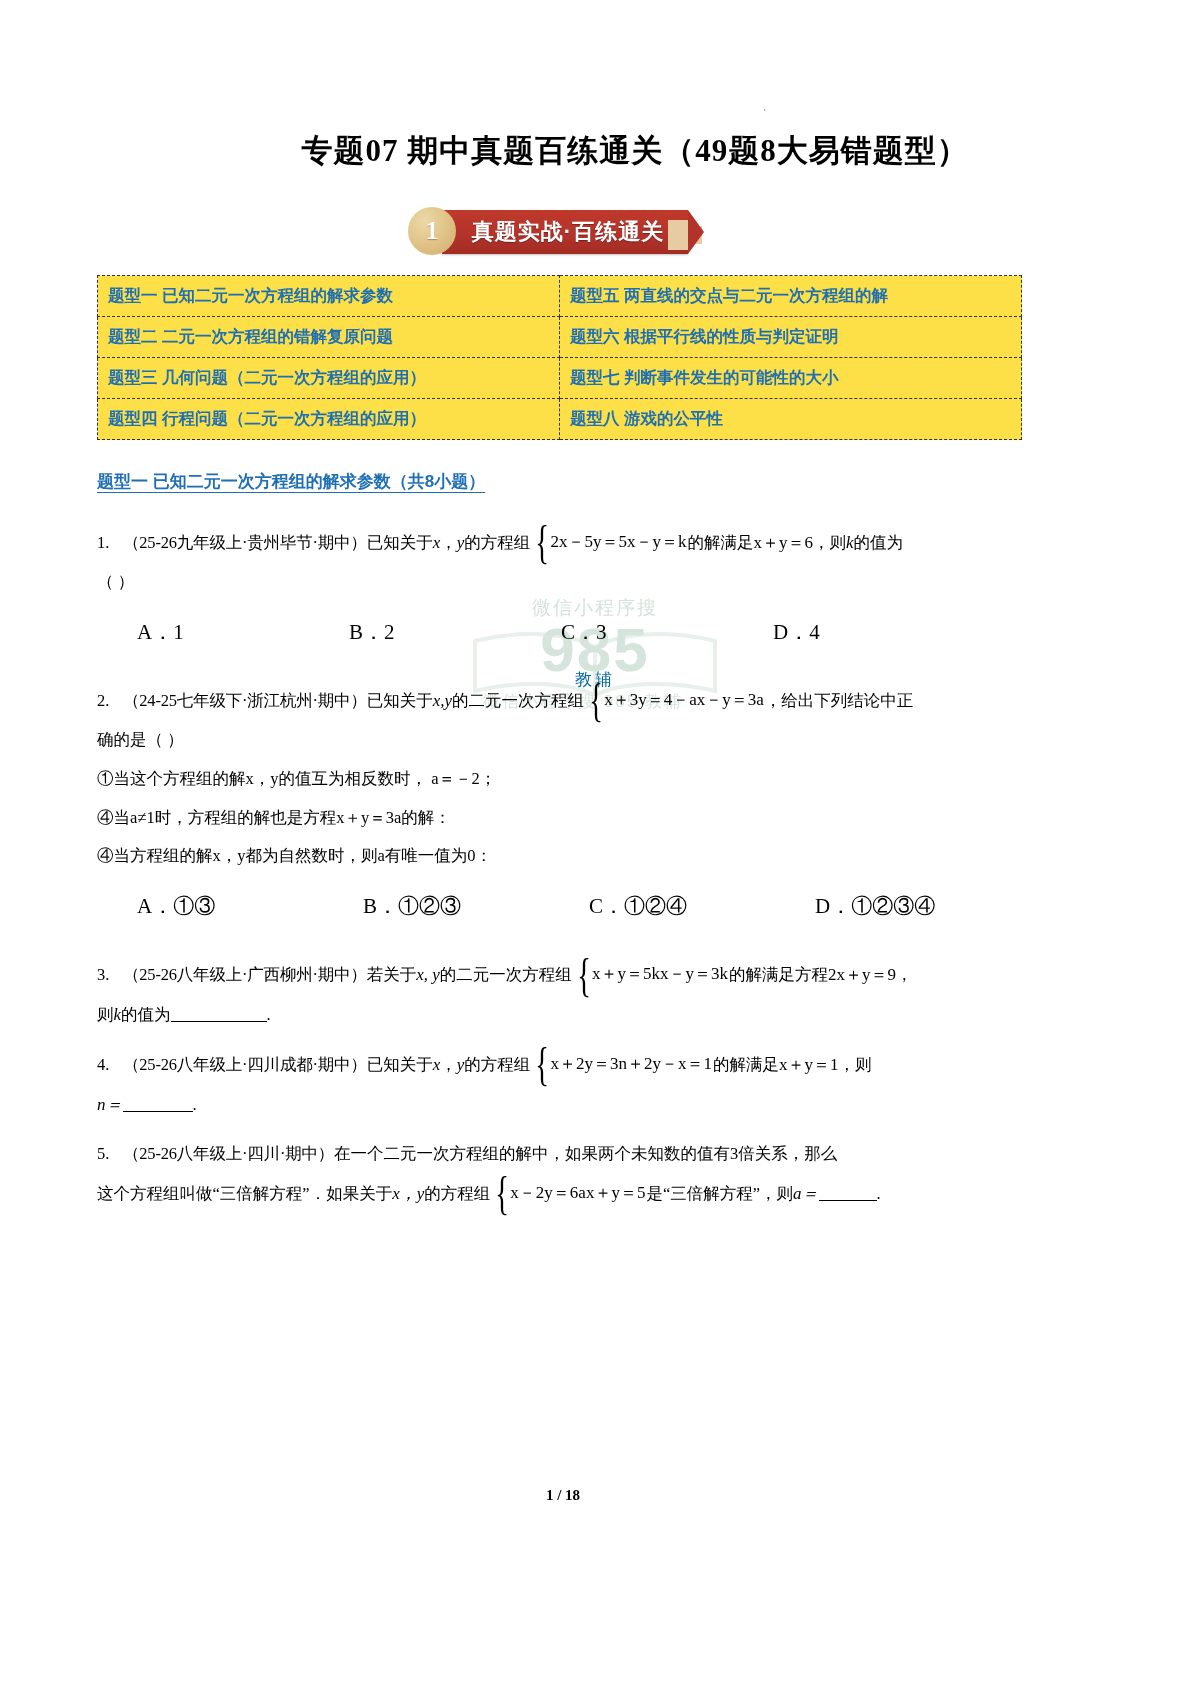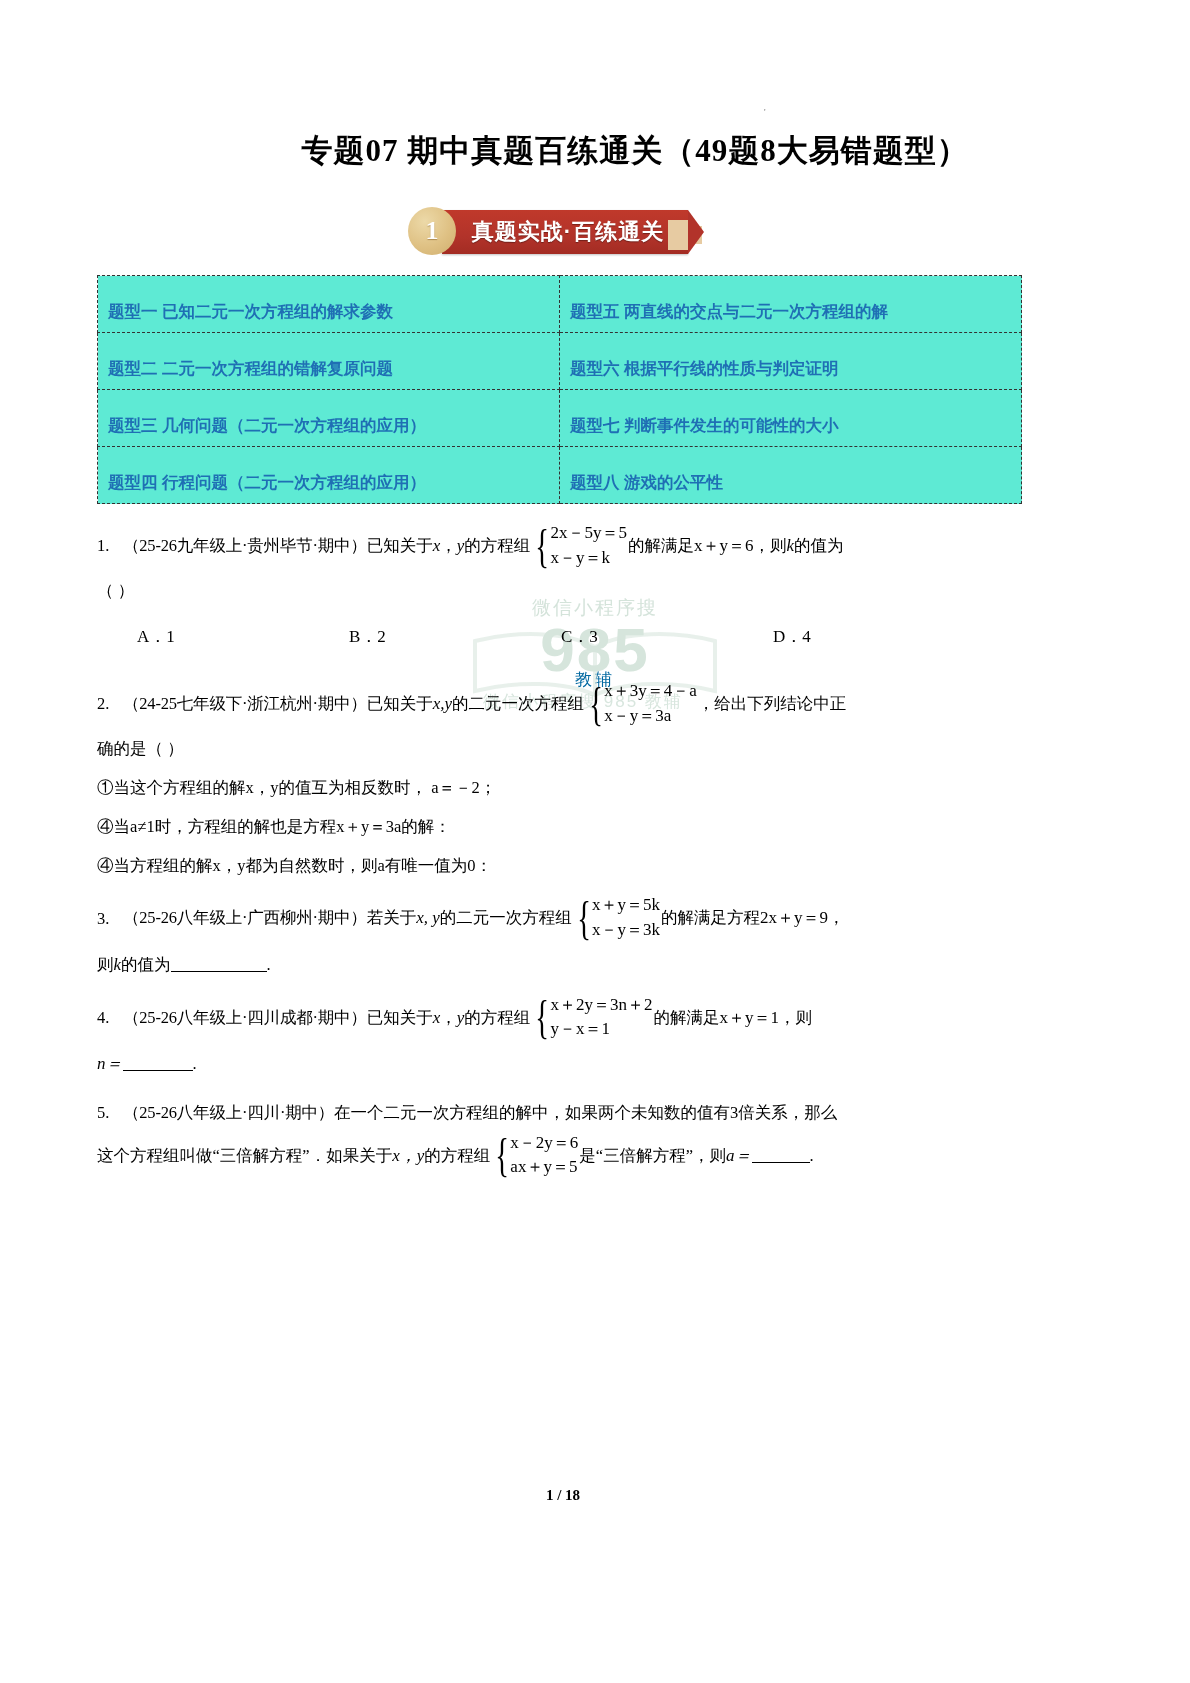--- a/index.html
+++ b/index.html
@@ -181,26 +181,26 @@
     position: absolute;
     left: 97px;
     top: 275px;
     width: 925px;
     border-collapse: collapse;
     z-index: 3;
     background: #efefef;
   }
   .toc td {
     border: 1px dashed #333333;
-    background: #5eead4;
+    background: #fde047;
     color: #1f6fb4;
     font-family: "Liberation Sans", sans-serif;
     font-weight: bold;
     font-size: 16.5px;
-    padding: 25px 10px 9px 10px;
+    padding: 9px 10px 9px 10px;
     height: 21px;
     width: 50%;
     white-space: nowrap;
   }
 
   
   .content {
     position: absolute;
     left: 97px;
     top: 470px;
@@ -255,31 +255,31 @@
     line-height: 0;
     font-family: "Liberation Serif", serif;
     transform: scaleX(.62);
     display: inline-block;
     margin-right: -3px;
     position: relative;
     top: 1px;
   }
   .sys-rows {
     display: inline-flex;
-    flex-direction: column;
+    flex-direction: row;
     justify-content: center;
     line-height: 1.45;
     font-size: 17px;
     font-family: "Liberation Serif", serif;
   }
   .sys-rows > span { white-space: nowrap; }
 
   .opts {
     display: flex;
-    font-size: 17px;
+    font-size: 21px;
     margin: 6px 0 24px 0;
   }
   .opts > span {
     width: 172px;
     padding-left: 40px;
   }
   .opts.wide > span { width: 186px; }
 
   .blank {
     display: inline-block;
@@ -386,20 +386,26 @@
             <span class="sys-rows">
               <span class="mrow">x＋3y＝4－a</span>
               <span class="mrow">x－y＝3a</span>
             </span>
           </span><span>，给出下列结论中正</span>
       </span>
       <span class="qline">确的是（   ）</span>
       <span class="qline">①当这个方程组的解x，y的值互为相反数时， a＝－2；</span>
       <span class="qline">④当a≠1时，方程组的解也是方程x＋y＝3a的解：</span>
       <span class="qline">④当方程组的解x，y都为自然数时，则a有唯一值为0：</span>
+      <div class="opts wide">
+        <span>A．①③</span>
+        <span>B．①②③</span>
+        <span>C．①②④</span>
+        <span>D．①②③④</span>
+      </div>
     </div>
 
     
     <div class="q">
       <span class="qline">
         <span class="qnum">3.</span><span class="src">（25-26八年级上·广西柳州·期中）</span><span>若关于</span><span class="mi">x, y</span><span>的二元一次方程组</span><span class="sys">
             <span class="brace">{</span>
             <span class="sys-rows">
               <span class="mrow">x＋y＝5k</span>
               <span class="mrow">x－y＝3k</span>

